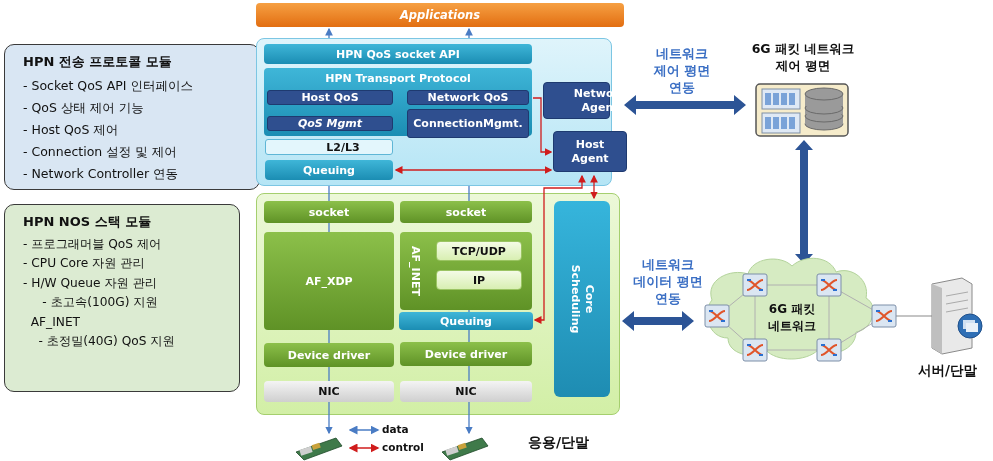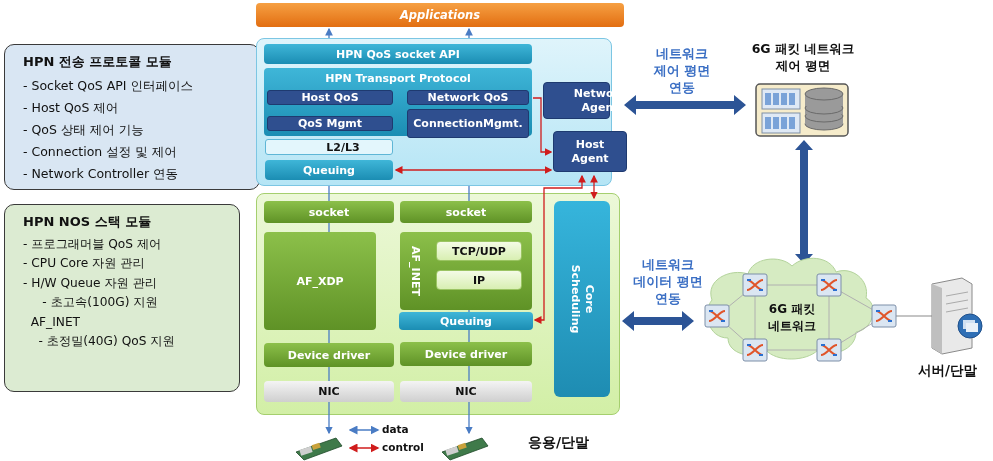--- a/index.html
+++ b/index.html
@@ -37,22 +37,22 @@
 
   .bluelabel { color: #3b6fc4; font-weight: bold; font-size: 13px; line-height: 17px; text-align: center; }
   .blacklabel { color: #111; font-weight: bold; font-size: 12.5px; line-height: 17px; text-align: center; }
 </style>
 </head>
 <body>
 
 <div class="abs infobox info1">
   <div class="title">HPN 전송 프로토콜 모듈</div>
   <div class="line">- Socket QoS API 인터페이스</div>
+  <div class="line">- QoS 상태 제어 기능</div>
   <div class="line">- Host QoS 제어</div>
-  <div class="line">- QoS 상태 제어 기능</div>
   <div class="line">- Connection 설정 및 제어</div>
   <div class="line">- Network Controller 연동</div>
 </div>
 
 <div class="abs infobox info2">
   <div class="title">HPN NOS 스택 모듈</div>
   <div class="line">- 프로그래머블 QoS 제어</div>
   <div class="line">- CPU Core 자원 관리</div>
   <div class="line">- H/W Queue 자원 관리</div>
   <div class="line">     - 초고속(100G) 지원</div>
@@ -61,40 +61,40 @@
 </div>
 
 <div class="abs apps center">Applications</div>
 
 <div class="abs upper"></div>
 <div class="abs tealbar center" style="left:264px;top:44px;width:268px;height:20px;">HPN QoS socket API</div>
 <div class="abs tealbar" style="left:264px;top:68px;width:268px;height:68px;"></div>
 <div class="abs center" style="left:264px;top:69px;width:268px;height:18px;color:#fff;font-weight:bold;font-size:11px;">HPN Transport Protocol</div>
 <div class="abs navy center" style="left:267px;top:90px;width:126px;height:15px;">Host QoS</div>
 <div class="abs navy center" style="left:407px;top:90px;width:122px;height:15px;">Network QoS</div>
-<div class="abs navy center" style="left:267px;top:116px;width:126px;height:15px;">QoS Mgmt</div>
+<div class="abs navy center" style="left:267px;top:116px;width:126px;height:15px;font-style:italic;">QoS Mgmt</div>
 <div class="abs navy center" style="left:407px;top:109px;width:122px;height:29px;flex-direction:row;line-height:13px;">
   <span>Connection</span>
   <span>Mgmt.</span>
 </div>
 <div class="abs l23 center" style="left:265px;top:139px;width:128px;height:16px;">L2/L3</div>
 <div class="abs tealbar center" style="left:265px;top:160px;width:128px;height:20px;">Queuing</div>
 <div class="abs navy center" style="left:543px;top:82px;width:67px;height:37px;flex-direction:column;line-height:14px;border-radius:4px;padding-left:47px;">
   <span>Network</span>
   <span>Agent</span>
 </div>
 <div class="abs navy center" style="left:553px;top:131px;width:74px;height:41px;flex-direction:column;line-height:14px;border-radius:4px;">
   <span>Host</span>
   <span>Agent</span>
 </div>
 
 <div class="abs lower"></div>
 <div class="abs green center" style="left:264px;top:201px;width:130px;height:22px;">socket</div>
 <div class="abs green center" style="left:400px;top:201px;width:132px;height:22px;">socket</div>
-<div class="abs green center" style="left:264px;top:232px;width:112px;height:98px;">AF_XDP</div>
+<div class="abs green center" style="left:264px;top:232px;width:130px;height:98px;">AF_XDP</div>
 <div class="abs green" style="left:400px;top:232px;width:132px;height:78px;"></div>
 <div class="abs" style="left:408px;top:271px;transform:translate(0,-50%) rotate(90deg);transform-origin:center;color:#fff;font-weight:bold;font-size:11px;width:14px;text-align:center;white-space:nowrap;display:flex;justify-content:center;">
     <span>AF_INET</span>
   </div>
 <div class="abs lightgreen center" style="left:436px;top:241px;width:86px;height:20px;">TCP/UDP</div>
 <div class="abs lightgreen center" style="left:436px;top:270px;width:86px;height:20px;">IP</div>
 <div class="abs tealbar center" style="left:399px;top:312px;width:134px;height:18px;">Queuing</div>
 <div class="abs green center" style="left:264px;top:343px;width:130px;height:24px;">Device driver</div>
 <div class="abs green center" style="left:400px;top:342px;width:132px;height:24px;">Device driver</div>
 <div class="abs gray center" style="left:264px;top:381px;width:130px;height:21px;">NIC</div>

